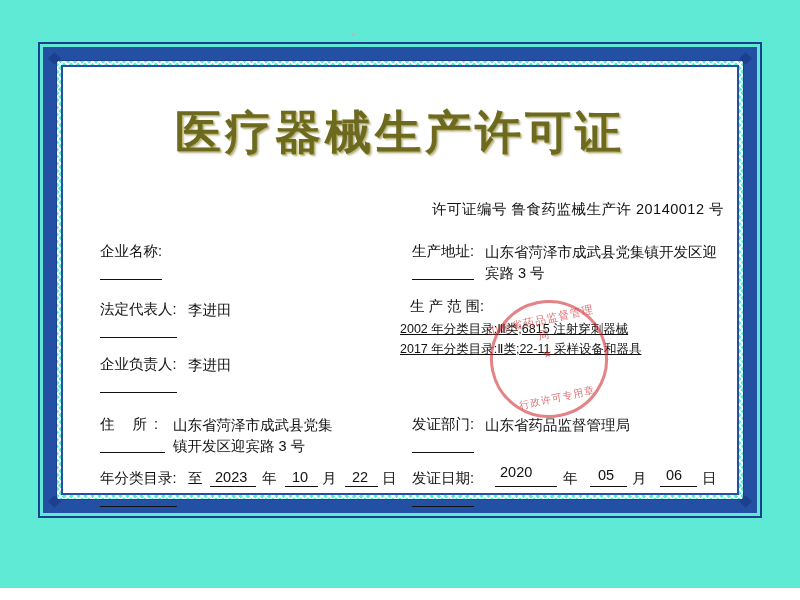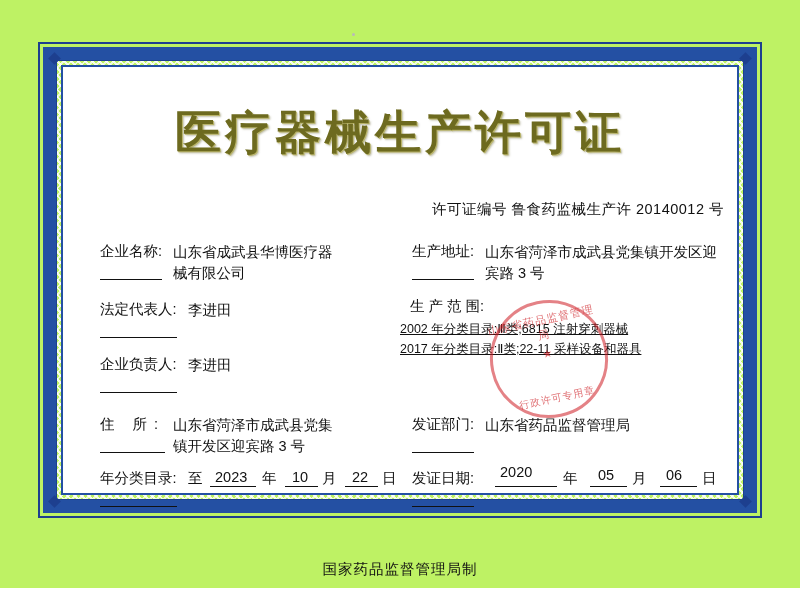--- a/index.html
+++ b/index.html
@@ -11,21 +11,21 @@
     height: 600px;
     background: #ffffff;
     font-family: "Liberation Sans", "DejaVu Sans", sans-serif;
     overflow: hidden;
   }
 
   #certificate {
     position: relative;
     width: 800px;
     height: 588px;
-    background: #bef264;
+    background: #5eead4;
   }
 
   
   .frame-outer {
     position: absolute;
     left: 38px;
     top: 42px;
     width: 724px;
     height: 476px;
     border: 2px solid #1d3f8f;
@@ -213,21 +213,20 @@
   <div class="corner-dot" style="left:50px; top:497px;"></div>
   <div class="corner-dot" style="left:741px; top:497px;"></div>
 
   <div class="content">
 
     <div class="title">医疗器械生产许可证</div>
 
     <div class="cert-number">许可证编号 鲁食药监械生产许 20140012 号</div>
 
     <div class="field-label underline" style="left:30px; top:170px;">企业名称:</div>
-    <div class="field-value" style="left:103px; top:170px; width:165px;">山东省成武县华博医疗器械有限公司</div>
 
     <div class="field-label underline" style="left:342px; top:170px;">生产地址:</div>
     <div class="field-value" style="left:415px; top:170px; width:240px;">山东省菏泽市成武县党集镇开发区迎宾路 3 号</div>
 
     <div class="field-label underline" style="left:30px; top:228px;">法定代表人:</div>
     <div class="field-value" style="left:118px; top:228px;">李进田</div>
 
     <div class="field-label underline" style="left:340px; top:225px;">生 产 范 围:</div>
     <div class="field-value small" style="left:330px; top:248px;">2002 年分类目录:Ⅲ类;6815 注射穿刺器械</div>
     <div class="field-value small" style="left:330px; top:268px;">2017 年分类目录:Ⅱ类;22-11 采样设备和器具</div>
@@ -265,15 +264,14 @@
     <div class="field-label" style="left:632px; top:397px;">日</div>
 
   </div>
 
   <div class="seal">
     <div class="seal-top">山东省药品监督管理局</div>
     <div class="seal-mid">★</div>
     <div class="seal-bottom">行政许可专用章</div>
   </div>
 
-  <div class="footer">国家药品监督管理局制</div>
 
 </div>
 
 </body></html>

